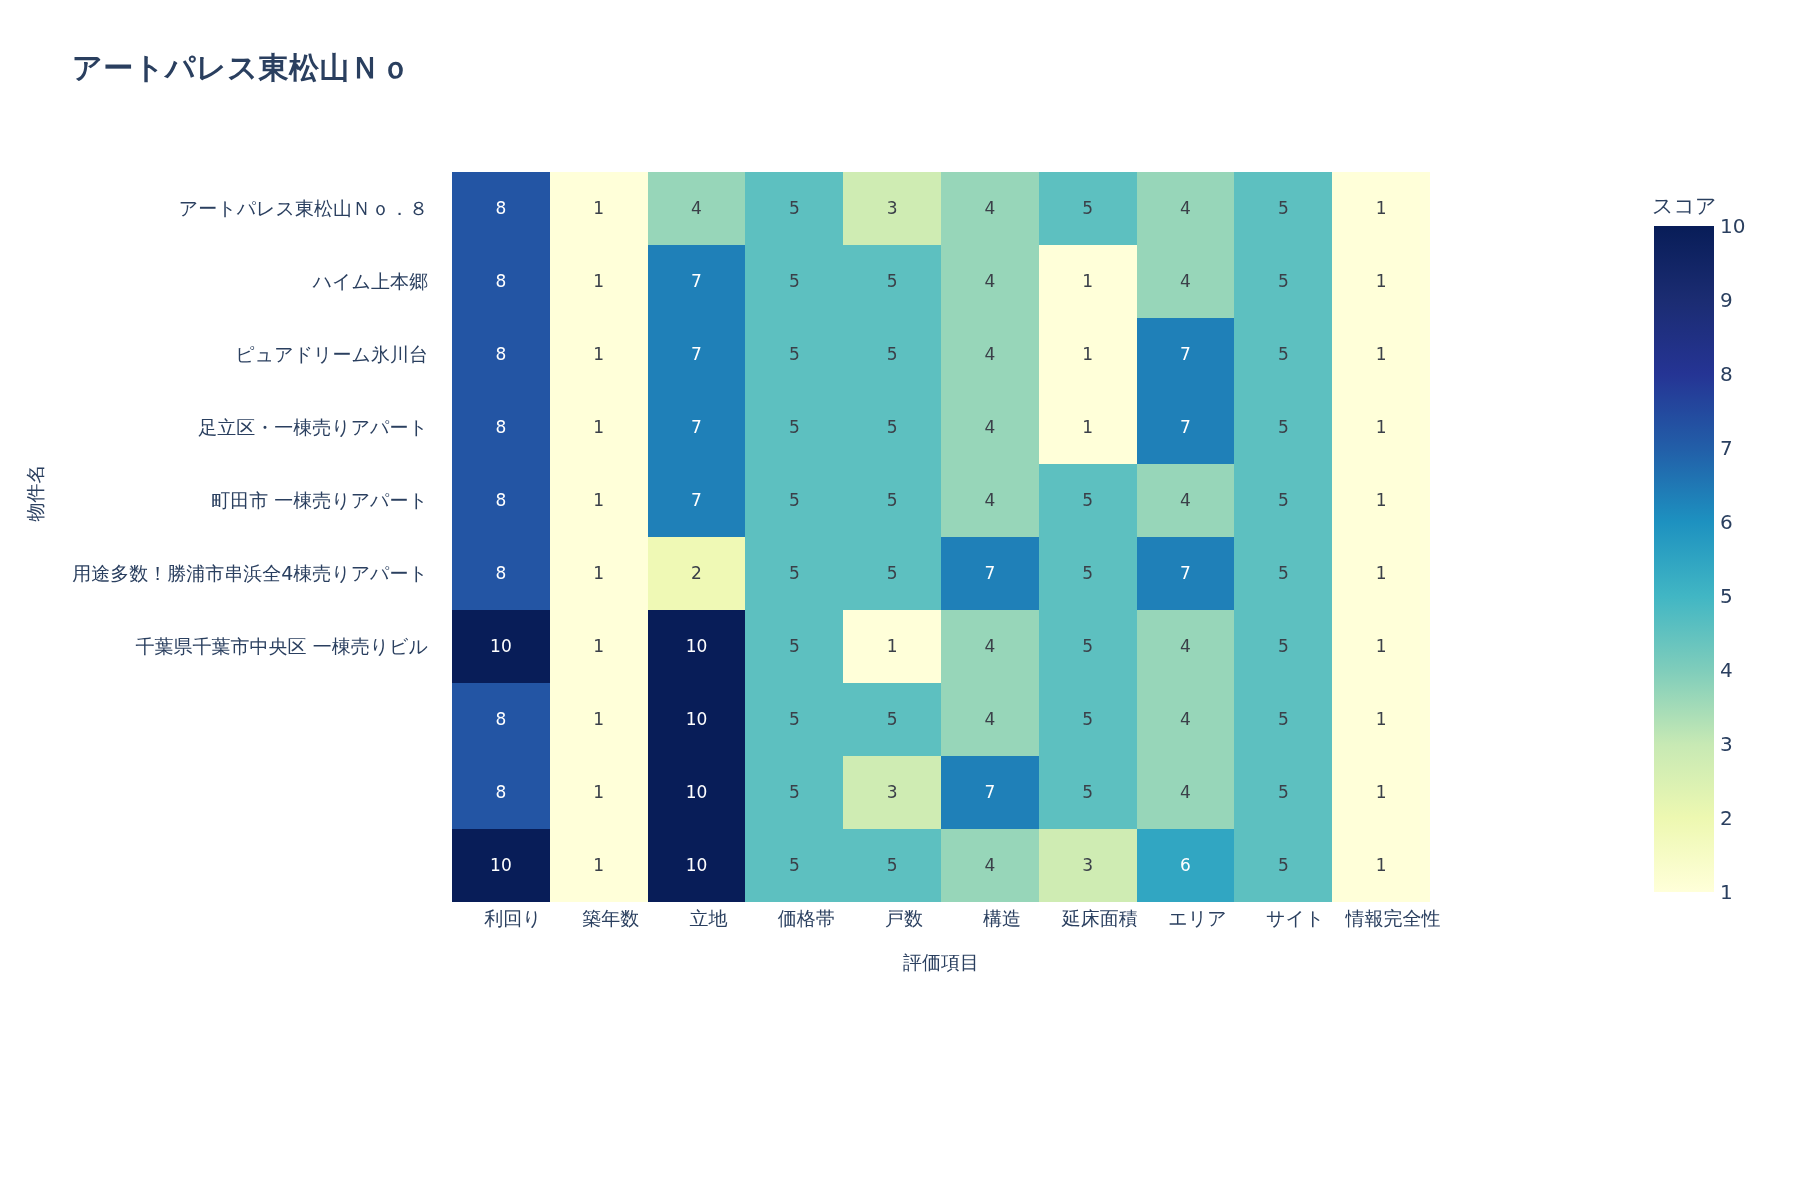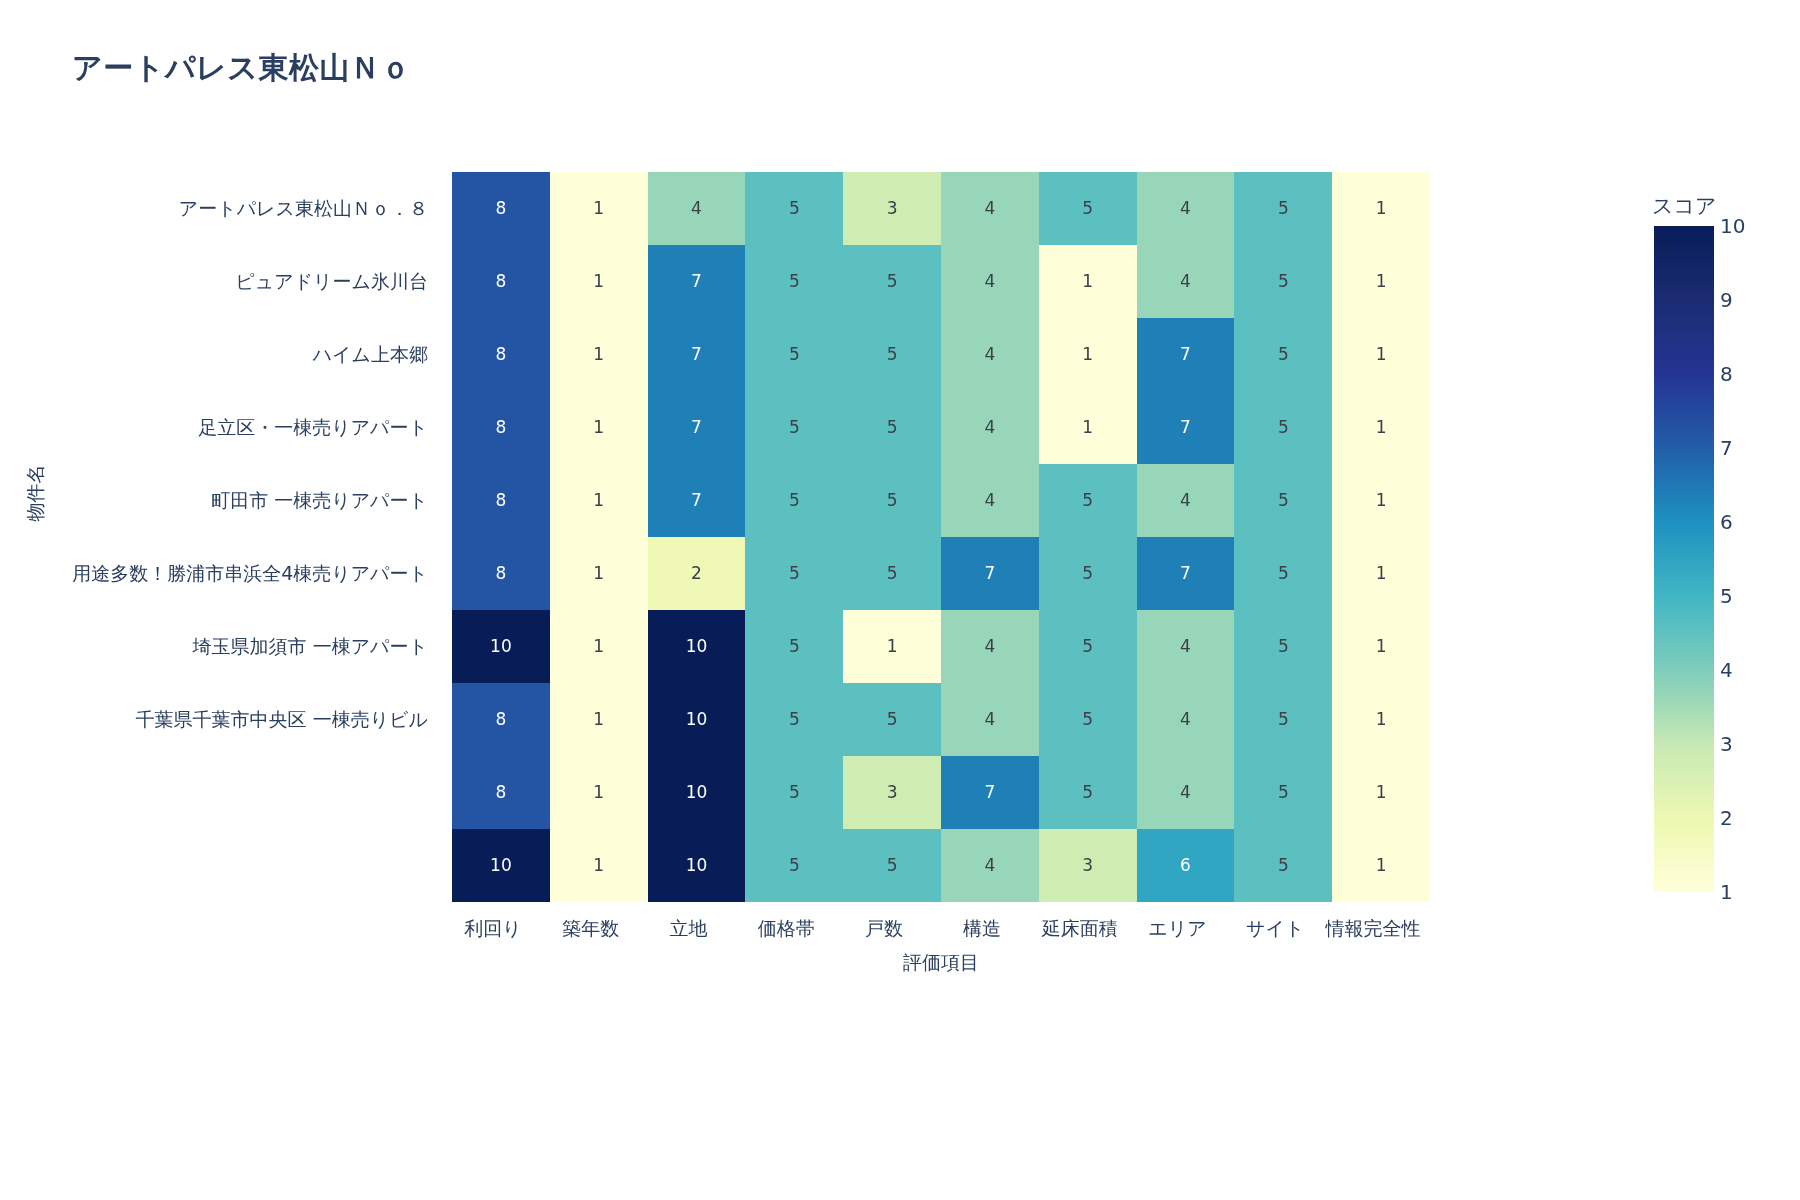--- a/index.html
+++ b/index.html
@@ -64,24 +64,23 @@
     text-align:center;
     font-size:19px;
     color:#2a3f5f;
     transform:rotate(-90deg);
     transform-origin:center center;
   }
 
   
   #x-ticks{
     position:absolute;
-    left:444px; top:906px;
+    left:464px; top:906px;
     width:978px;
     display:grid;
-    margin-top:10px;
   }
   .x-tick{
     text-align:center;
     font-size:19px;
     color:#2a3f5f;
     white-space:nowrap;
   }
   #x-axis-title{
     position:absolute;
     left:452px; top:950px;
@@ -130,26 +129,25 @@
   }
 </style>
 </head>
 <body>
 
 <div id="chart-title">アートパレス東松山Ｎｏ</div>
 
 <div id="y-axis-title">物件名</div>
 <div id="y-ticks" style="grid-template-rows: repeat(10, 1fr);">
     <div class="y-tick">アートパレス東松山Ｎｏ．８</div>
+    <div class="y-tick">ハイム上本郷</div>
     <div class="y-tick">ピュアドリーム氷川台</div>
-    <div class="y-tick">ハイム上本郷</div>
     <div class="y-tick">足立区・一棟売りアパート</div>
     <div class="y-tick">町田市 一棟売りアパート</div>
     <div class="y-tick">用途多数！勝浦市串浜全4棟売りアパート</div>
-    <div class="y-tick">埼玉県加須市 一棟アパート</div>
     <div class="y-tick">千葉県千葉市中央区 一棟売りビル</div>
   </div>
 
 <div id="plot-area">
   <div id="grid" style="grid-template-columns: repeat(10, 1fr); grid-template-rows: repeat(10, 1fr);">
       <div class="cell" style="background: rgb(35, 85, 164);">
         <span class="val" style="color: rgb(255, 255, 255);">8</span>
       </div>
       <div class="cell" style="background: rgb(255, 255, 217);">
         <span class="val" style="color: rgb(59, 64, 73);">1</span>

